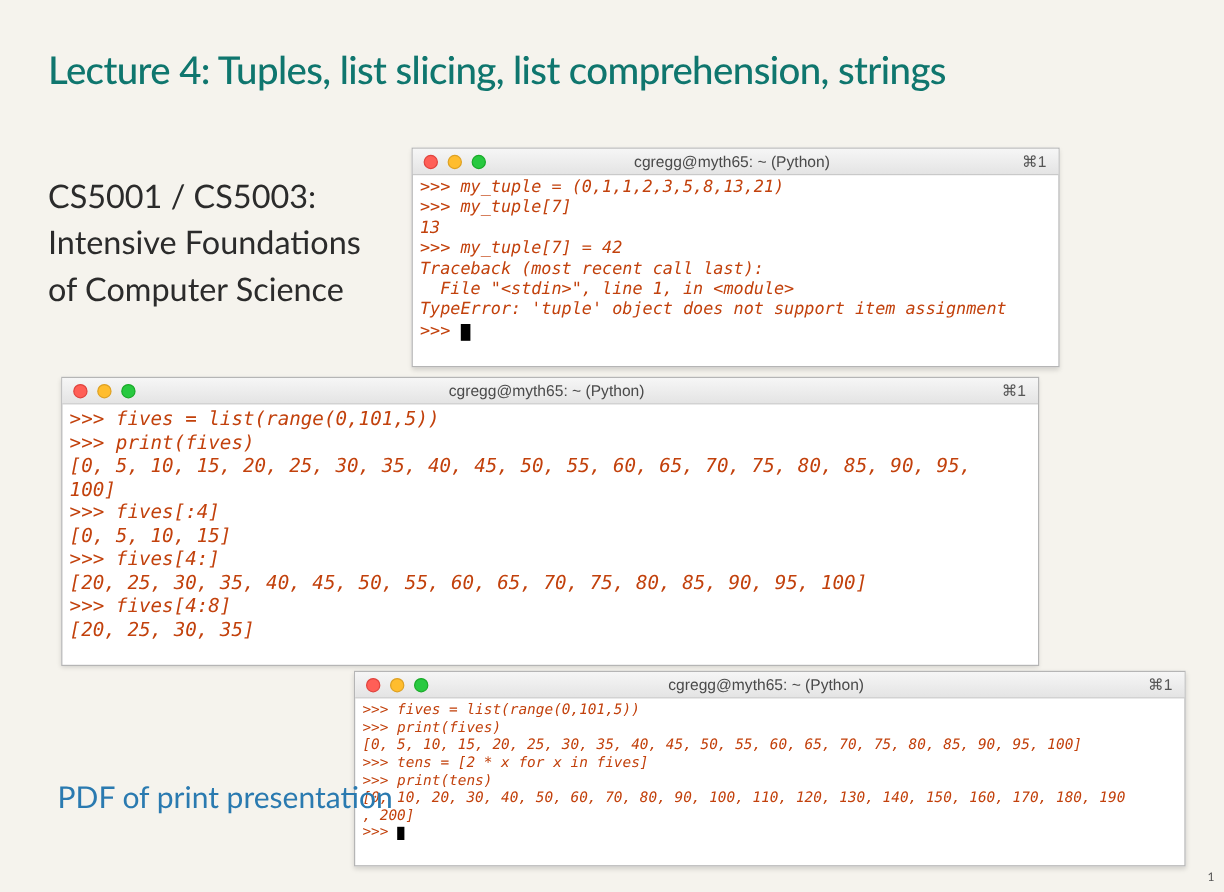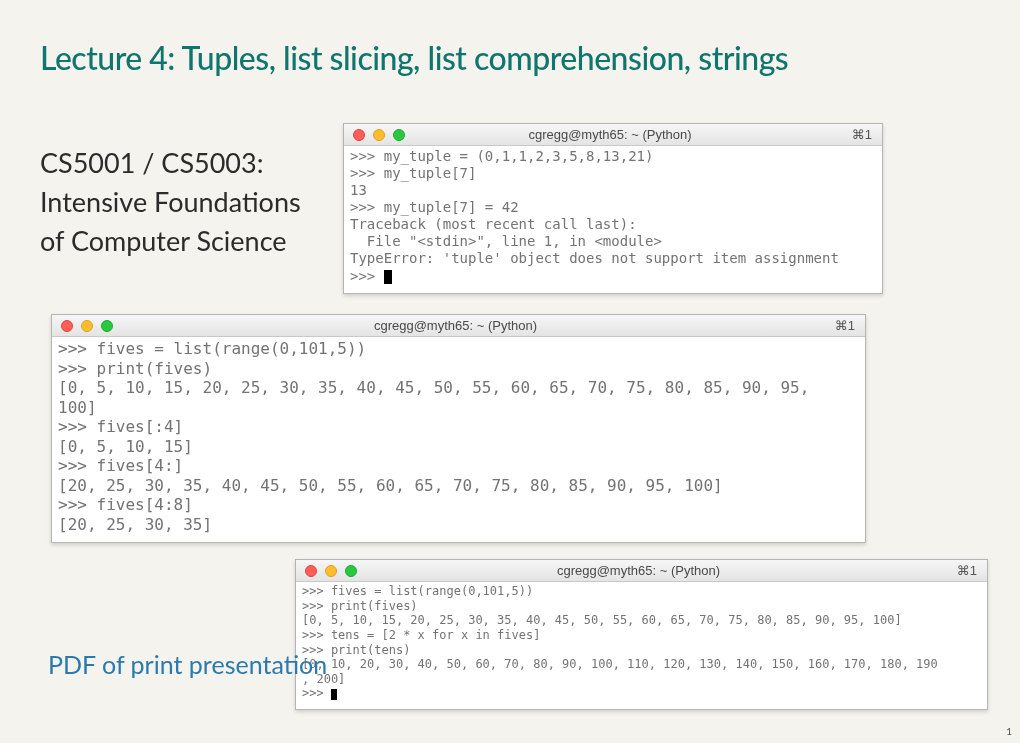--- a/index.html
+++ b/index.html
@@ -84,25 +84,26 @@
     pointer-events: none;
   }
   .tab-indicator {
     position: absolute;
     right: 10px;
     font-size: 13px;
     color: #555;
     font-family: "Helvetica Neue", Arial, sans-serif;
   }
   .term-body {
-    padding: 2px 6px 8px 6px;
+    padding: 2px 6px 20px 6px;
     white-space: pre;
-    color: #737373;
+    color: #c2410c;
     line-height: 1.22;
     overflow: hidden;
+    font-style: italic;
   }
   .cursor {
     display: inline-block;
     width: 8px;
     height: 14px;
     background: #000;
     vertical-align: text-bottom;
   }
 
   

